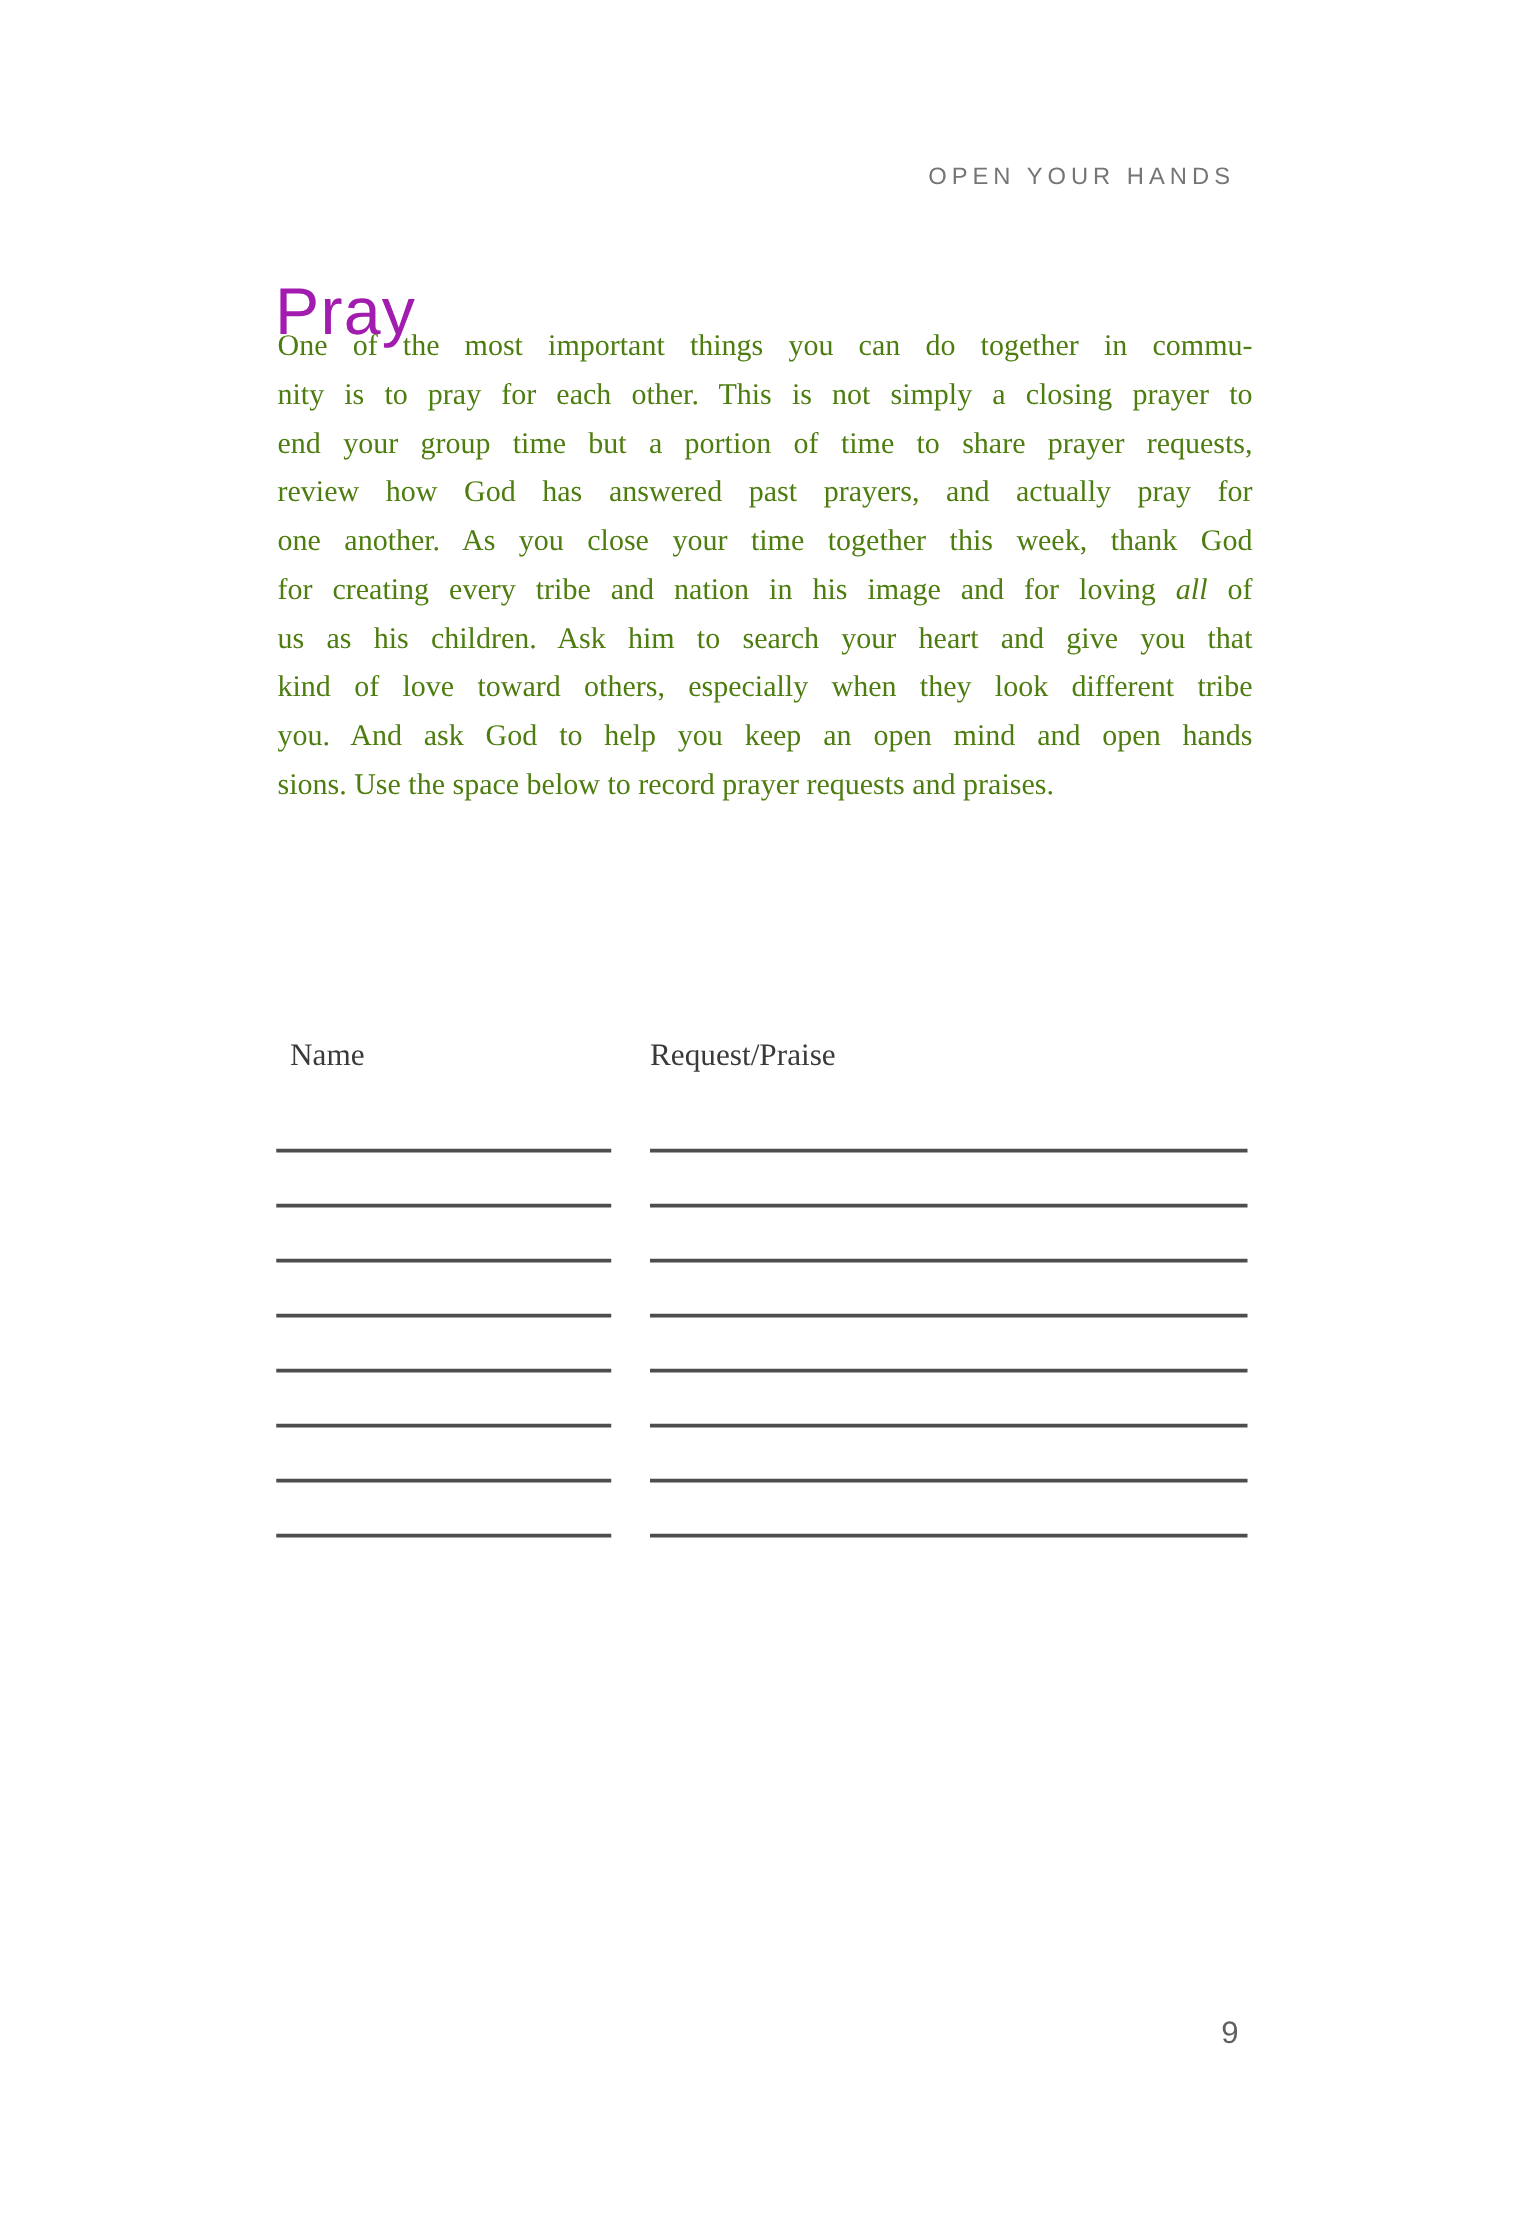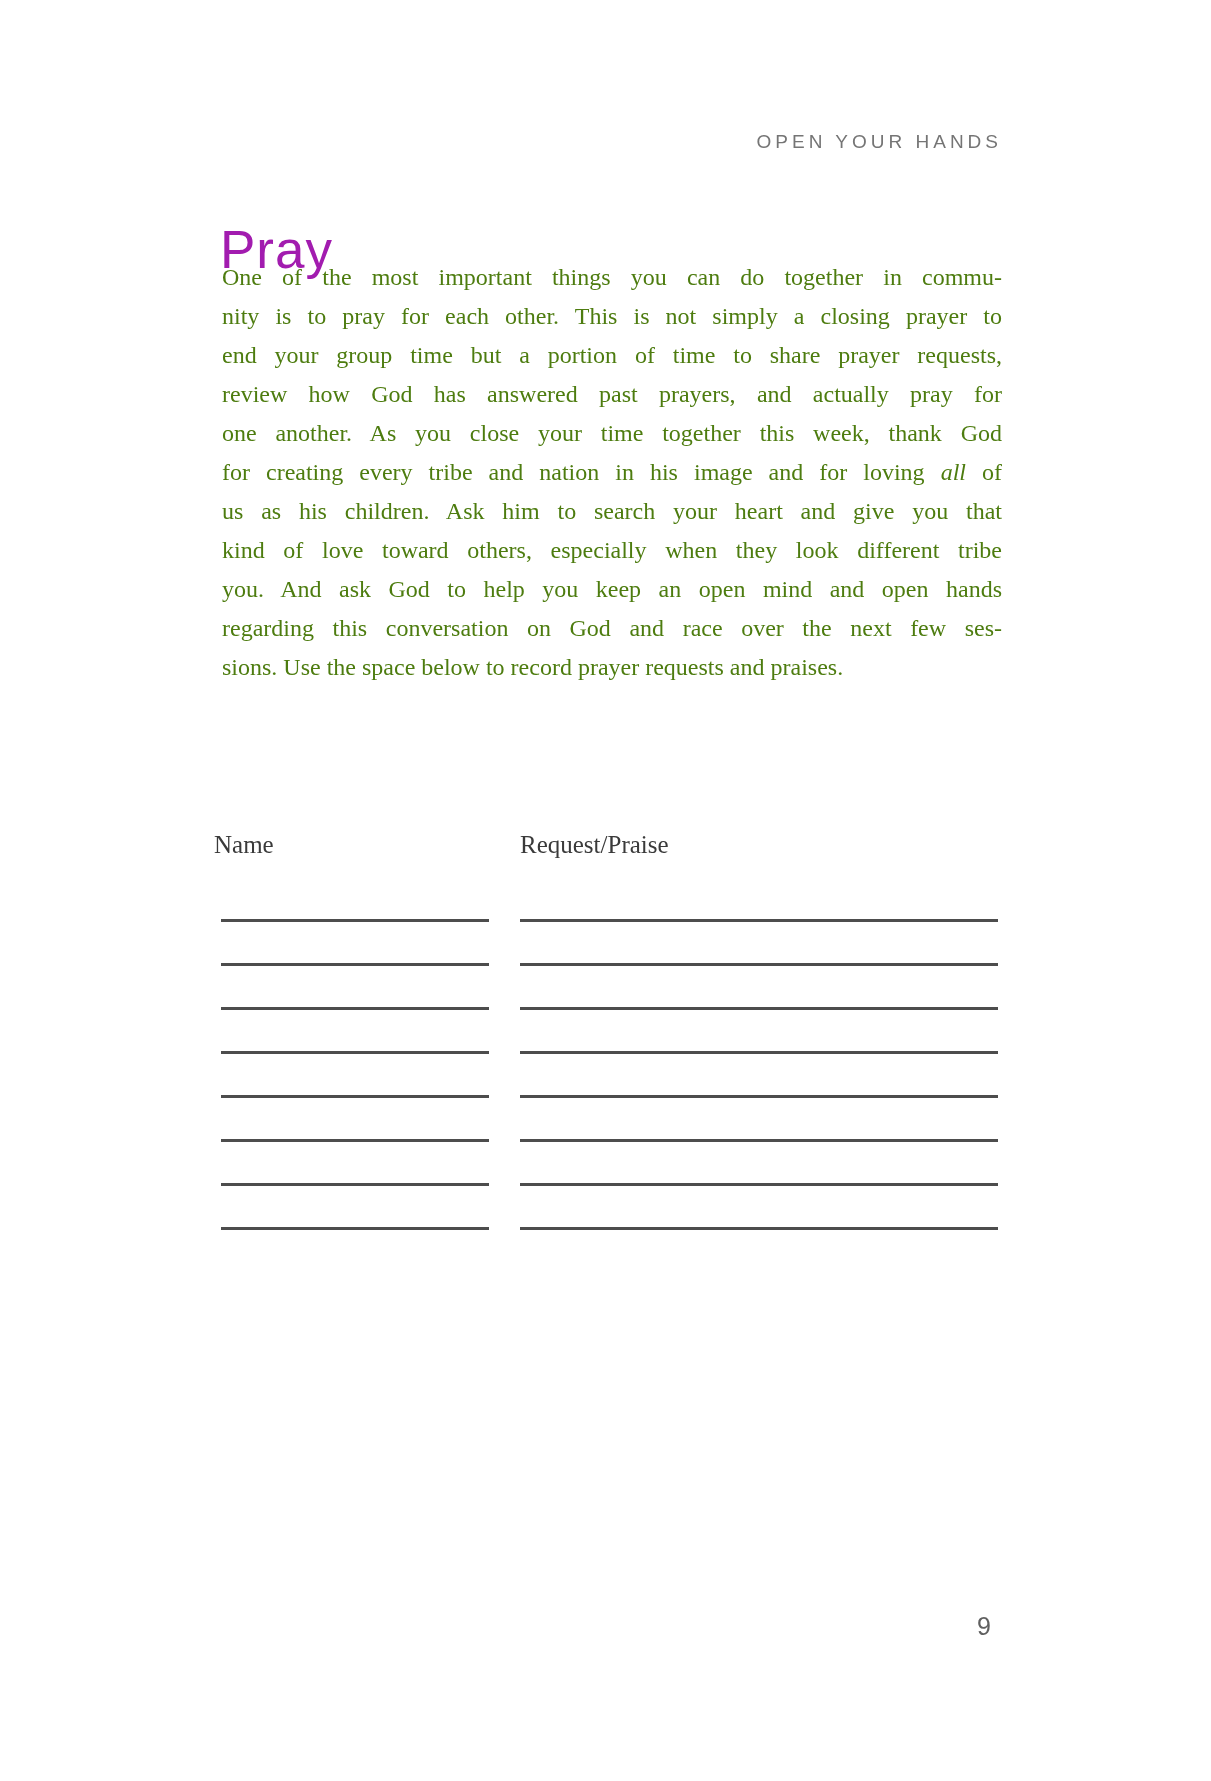--- a/index.html
+++ b/index.html
@@ -12,21 +12,21 @@
     width: 1211px;
     height: 1781px;
     background: #ffffff;
     margin: 0 auto;
     overflow: hidden;
     font-family: "Liberation Serif", serif;
   }
   .running-header {
     position: absolute;
     top: 131px;
-    left: 222px;
+    left: 208px;
     width: 780px;
     text-align: right;
     font-family: "Liberation Sans", sans-serif;
     font-weight: 300;
     font-size: 19px;
     letter-spacing: 4px;
     color: #757575;
   }
   .page-title {
     position: absolute;
@@ -59,21 +59,21 @@
   .para-line .it {
     font-style: italic;
   }
   .col-label {
     position: absolute;
     top: 830px;
     font-size: 25px;
     line-height: 30px;
     color: #3a3a3a;
   }
-  .col-label.name { left: 214px; }
+  .col-label.name { left: 232px; }
   .col-label.request { left: 520px; }
   .rules {
     position: absolute;
     top: 0;
     left: 0;
     width: 1211px;
     height: 1781px;
     pointer-events: none;
   }
   .rule-row { position: absolute; left: 0; width: 1211px; height: 3px; }
@@ -108,21 +108,20 @@
   <div class="body-paragraph">
       <div class="para-line justify"><span>One of the most important things you can do together in commu-</span></div>
       <div class="para-line justify"><span>nity is to pray for each other. This is not simply a closing prayer to</span></div>
       <div class="para-line justify"><span>end your group time but a portion of time to share prayer requests,</span></div>
       <div class="para-line justify"><span>review how God has answered past prayers, and actually pray for</span></div>
       <div class="para-line justify"><span>one another. As you close your time together this week, thank God</span></div>
       <div class="para-line justify"><span>for creating every tribe and nation in his image and for loving </span><span class="it">all</span><span> of</span></div>
       <div class="para-line justify"><span>us as his children. Ask him to search your heart and give you that</span></div>
       <div class="para-line justify"><span>kind of love toward others, especially when they look different tribe</span></div>
       <div class="para-line justify"><span>you. And ask God to help you keep an open mind and open hands</span></div>
-      <div class="para-line justify"><span>regarding this conversation on God and race over the next few ses-</span></div>
       <div class="para-line"><span>sions. Use the space below to record prayer requests and praises.</span></div>
     </div>
 
   <div class="col-label name">Name</div>
 
   <div class="col-label request">Request/Praise</div>
 
   <div class="rules">
       <div class="rule-row" style="top: 919px;">
         <div class="rule name-line"></div>

